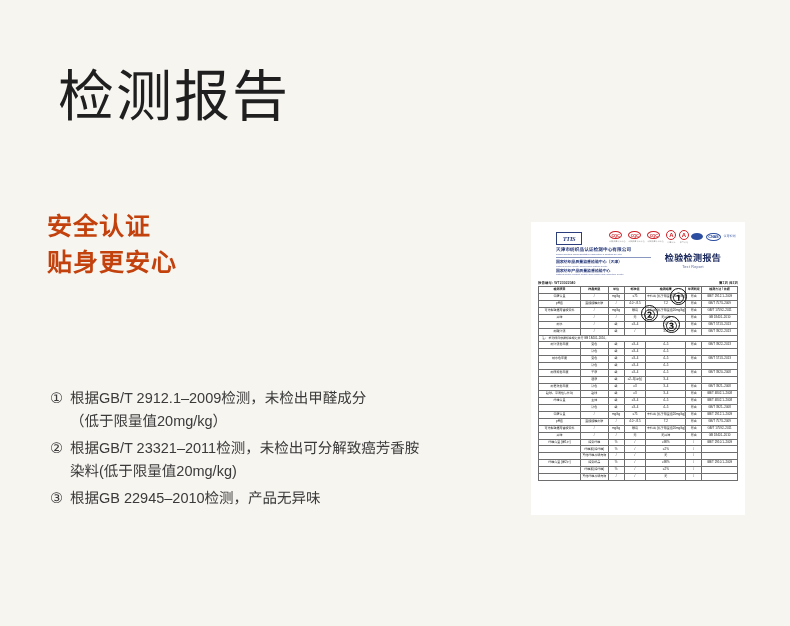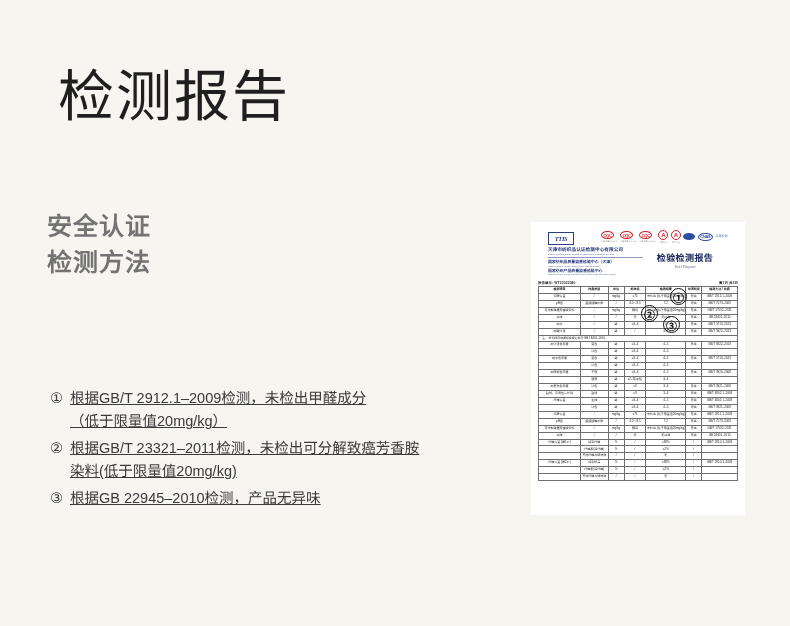--- a/index.html
+++ b/index.html
@@ -32,21 +32,21 @@
   }
 
   .subtitle {
     position: absolute;
     left: 47px;
     top: 208px;
     font-size: 25px;
     line-height: 1.45;
     font-weight: 600;
     letter-spacing: 1px;
-    color: #737373;
+    color: #c2410c;
   }
   .subtitle-line { display: block; white-space: nowrap; }
 
   .claims {
     position: absolute;
     left: 50px;
     top: 387px;
     width: 430px;
     font-size: 14.5px;
     line-height: 1.62;
@@ -60,38 +60,38 @@
   .claim-marker {
     flex: 0 0 auto;
     width: 20px;
     font-size: 14.5px;
     line-height: 1.62;
     color: #3a3a3a;
   }
   .claim-text {
     flex: 1 1 auto;
     white-space: pre-line;
-    text-decoration: underline;
   }
 
   
   .report-card {
     position: absolute;
     left: 531px;
     top: 222px;
     width: 214px;
     height: 293px;
     background: #ffffff;
     overflow: hidden;
   }
 
   .rpt-header {
     position: relative;
     height: 52px;
     padding: 5px 6px 0 6px;
+    margin-left: 8px;
   }
   .rpt-logo-block {
     position: absolute;
     left: 17px;
     top: 10px;
     width: 95px;
   }
   .ttis-box {
     width: 26px; height: 13px;
     border: 1.2px solid #2c3d7b;
@@ -280,21 +280,21 @@
   .annot-2 { width: 17px; height: 17px; font-size: 11px; left: 110px; top: 83px; }
   .annot-3 { width: 17px; height: 17px; font-size: 11px; left: 132px; top: 94px; }
 </style>
 </head>
 <body>
 
 <h1 class="page-title">检测报告</h1>
 
 <div class="subtitle">
   <span class="subtitle-line">安全认证</span>
-  <span class="subtitle-line">检测方法</span>
+  <span class="subtitle-line">贴身更安心</span>
 </div>
 
 <div class="claims">
 
   <div class="claim">
     <span class="claim-marker">①</span>
     <span class="claim-text">根据GB/T 2912.1–2009检测，未检出甲醛成分
 （低于限量值20mg/kg）</span>
   </div>
 

